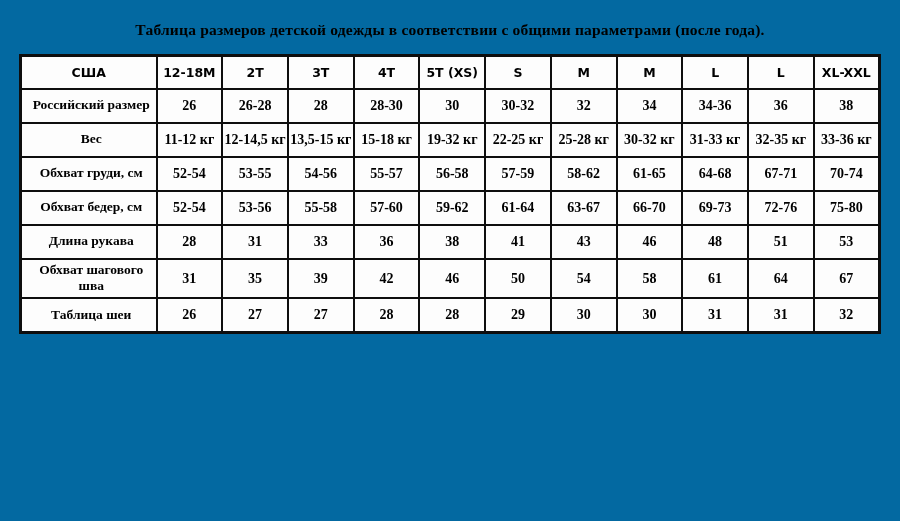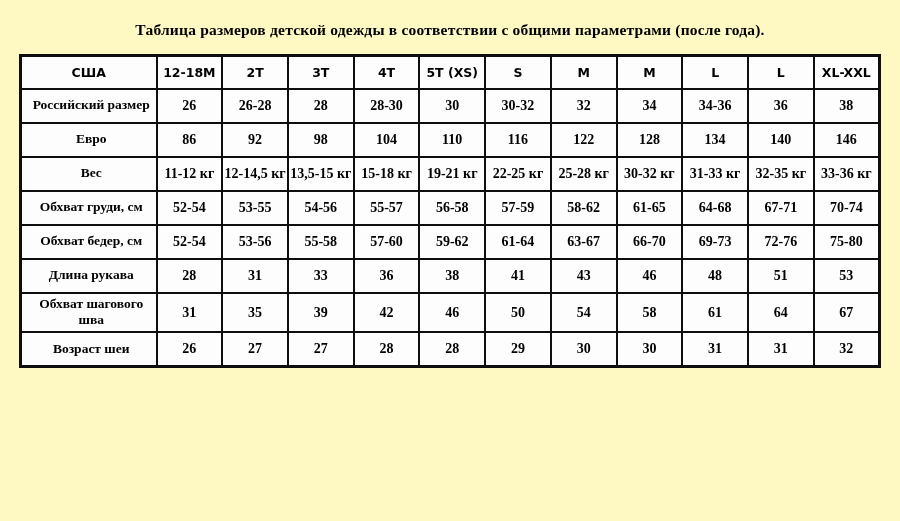--- a/index.html
+++ b/index.html
@@ -1,20 +1,20 @@
 <!DOCTYPE html>
 <html><head>
 <meta charset="utf-8">
 <style>
   * { box-sizing: border-box; }
   html, body { margin: 0; padding: 0; background: #ffffff; }
   .page {
     width: 900px;
     height: 521px;
-    background: #fef9c3;
+    background: #0369a1;
     overflow: hidden;
   }
   .title {
     padding-top: 21px;
     text-align: center;
     font-family: "Liberation Serif", serif;
     font-weight: bold;
     font-size: 15.5px;
     letter-spacing: 0.2px;
     color: #000000;
@@ -99,40 +99,26 @@
           <td>28-30</td>
           <td>30</td>
           <td>30-32</td>
           <td>32</td>
           <td>34</td>
           <td>34-36</td>
           <td>36</td>
           <td>38</td>
         </tr>
         <tr>
-          <td class="label">Евро</td>
-          <td>86</td>
-          <td>92</td>
-          <td>98</td>
-          <td>104</td>
-          <td>110</td>
-          <td>116</td>
-          <td>122</td>
-          <td>128</td>
-          <td>134</td>
-          <td>140</td>
-          <td>146</td>
-        </tr>
-        <tr>
           <td class="label">Вес</td>
           <td>11-12 кг</td>
           <td>12-14,5 кг</td>
           <td>13,5-15 кг</td>
           <td>15-18 кг</td>
-          <td>19-21 кг</td>
+          <td>19-32 кг</td>
           <td>22-25 кг</td>
           <td>25-28 кг</td>
           <td>30-32 кг</td>
           <td>31-33 кг</td>
           <td>32-35 кг</td>
           <td>33-36 кг</td>
         </tr>
         <tr>
           <td class="label">Обхват груди, см</td>
           <td>52-54</td>
@@ -183,21 +169,21 @@
           <td>42</td>
           <td>46</td>
           <td>50</td>
           <td>54</td>
           <td>58</td>
           <td>61</td>
           <td>64</td>
           <td>67</td>
         </tr>
         <tr>
-          <td class="label">Возраст шеи</td>
+          <td class="label">Таблица шеи</td>
           <td>26</td>
           <td>27</td>
           <td>27</td>
           <td>28</td>
           <td>28</td>
           <td>29</td>
           <td>30</td>
           <td>30</td>
           <td>31</td>
           <td>31</td>

